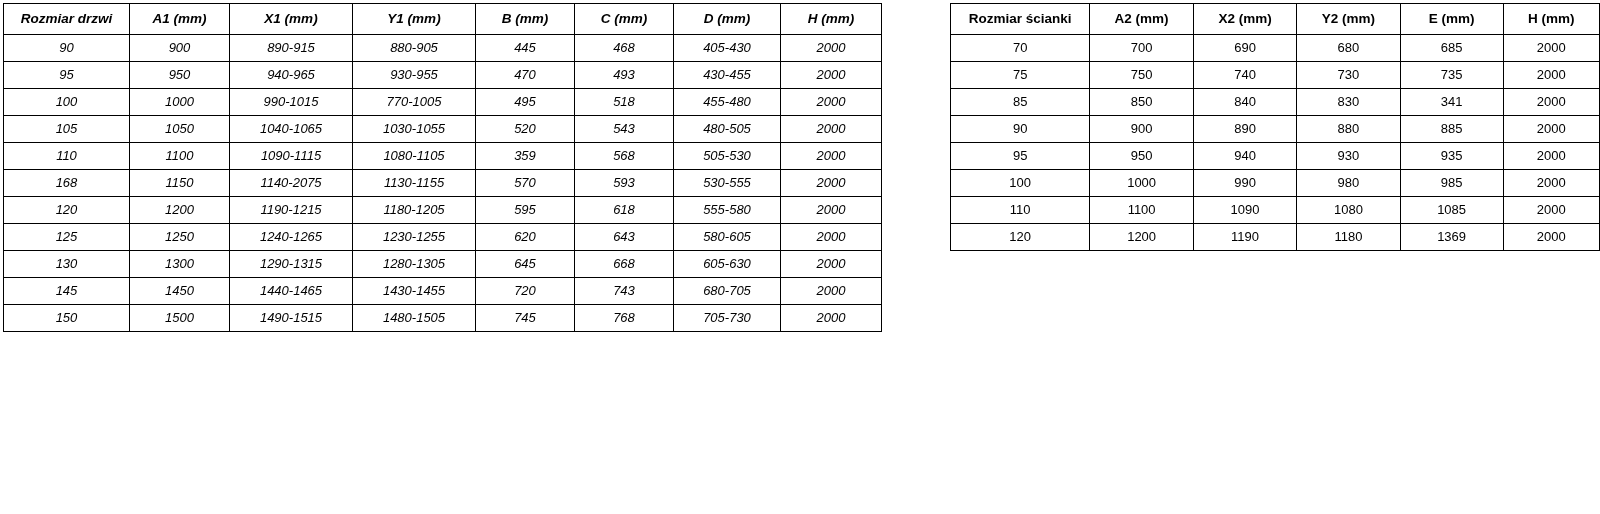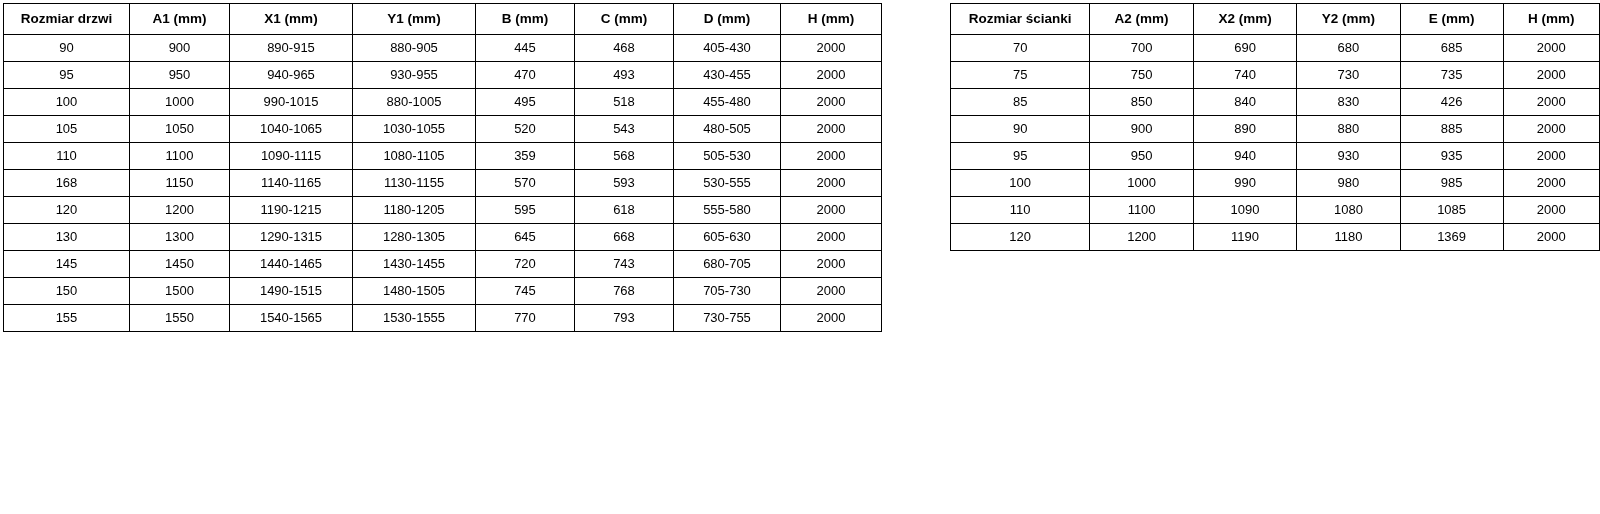--- a/index.html
+++ b/index.html
@@ -16,21 +16,21 @@
   }
   .page {
     position: relative;
     width: 1600px;
     height: 514px;
   }
   .table-wrap {
     position: absolute;
     top: 3px;
   }
-  #doors-wrap { left: 3px; }
+  #doors-wrap { left: 3px; font-style: italic; }
   #walls-wrap { left: 950px; border-radius: 20px; }
 
   table.data {
     border-collapse: collapse;
     table-layout: fixed;
   }
   table.data th,
   table.data td {
     border: 1px solid #000000;
     text-align: center;
@@ -116,21 +116,21 @@
           <td>930-955</td>
           <td>470</td>
           <td>493</td>
           <td>430-455</td>
           <td>2000</td>
         </tr>
         <tr>
           <td>100</td>
           <td>1000</td>
           <td>990-1015</td>
-          <td>880-1005</td>
+          <td>770-1005</td>
           <td>495</td>
           <td>518</td>
           <td>455-480</td>
           <td>2000</td>
         </tr>
         <tr>
           <td>105</td>
           <td>1050</td>
           <td>1040-1065</td>
           <td>1030-1055</td>
@@ -145,38 +145,48 @@
           <td>1090-1115</td>
           <td>1080-1105</td>
           <td>359</td>
           <td>568</td>
           <td>505-530</td>
           <td>2000</td>
         </tr>
         <tr>
           <td>168</td>
           <td>1150</td>
-          <td>1140-1165</td>
+          <td>1140-2075</td>
           <td>1130-1155</td>
           <td>570</td>
           <td>593</td>
           <td>530-555</td>
           <td>2000</td>
         </tr>
         <tr>
           <td>120</td>
           <td>1200</td>
           <td>1190-1215</td>
           <td>1180-1205</td>
           <td>595</td>
           <td>618</td>
           <td>555-580</td>
           <td>2000</td>
         </tr>
         <tr>
+          <td>125</td>
+          <td>1250</td>
+          <td>1240-1265</td>
+          <td>1230-1255</td>
+          <td>620</td>
+          <td>643</td>
+          <td>580-605</td>
+          <td>2000</td>
+        </tr>
+        <tr>
           <td>130</td>
           <td>1300</td>
           <td>1290-1315</td>
           <td>1280-1305</td>
           <td>645</td>
           <td>668</td>
           <td>605-630</td>
           <td>2000</td>
         </tr>
         <tr>
@@ -190,30 +200,20 @@
           <td>2000</td>
         </tr>
         <tr>
           <td>150</td>
           <td>1500</td>
           <td>1490-1515</td>
           <td>1480-1505</td>
           <td>745</td>
           <td>768</td>
           <td>705-730</td>
-          <td>2000</td>
-        </tr>
-        <tr>
-          <td>155</td>
-          <td>1550</td>
-          <td>1540-1565</td>
-          <td>1530-1555</td>
-          <td>770</td>
-          <td>793</td>
-          <td>730-755</td>
           <td>2000</td>
         </tr>
       </tbody>
     </table>
   </div>
 
   <div class="table-wrap" id="walls-wrap">
     <table class="data" id="walls-table">
       <colgroup>
         <col class="w0">
@@ -248,21 +248,21 @@
           <td>740</td>
           <td>730</td>
           <td>735</td>
           <td>2000</td>
         </tr>
         <tr>
           <td>85</td>
           <td>850</td>
           <td>840</td>
           <td>830</td>
-          <td>426</td>
+          <td>341</td>
           <td>2000</td>
         </tr>
         <tr>
           <td>90</td>
           <td>900</td>
           <td>890</td>
           <td>880</td>
           <td>885</td>
           <td>2000</td>
         </tr>

